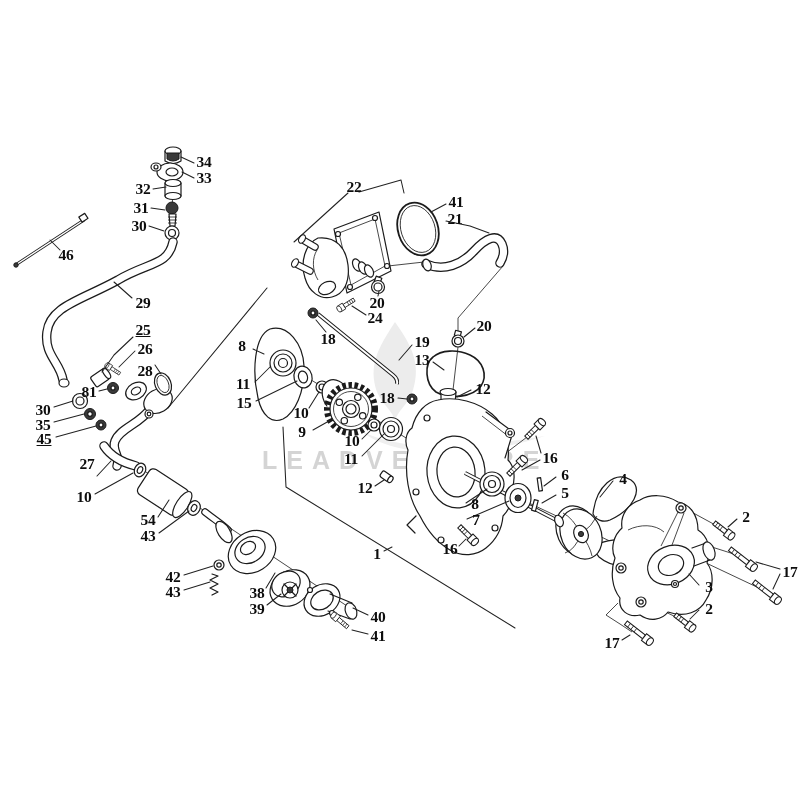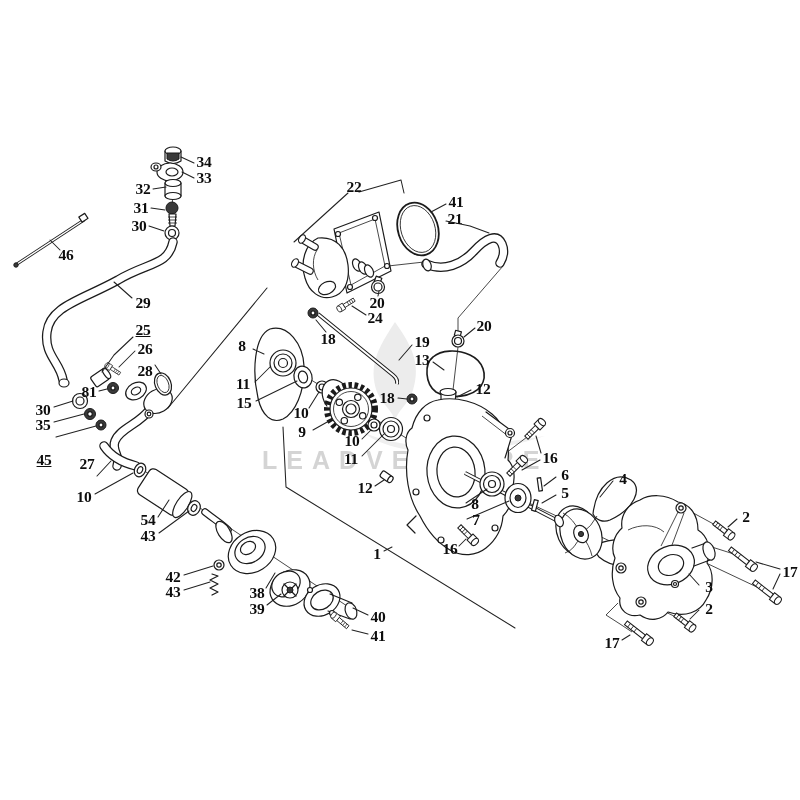--- a/index.html
+++ b/index.html
@@ -425,21 +425,21 @@
       <span class="callout" style="left: 145px; top: 350px; margin-top: 21px;">28</span>
       <span class="callout" style="left: 242px; top: 346px;">8</span>
       <span class="callout" style="left: 328px; top: 339px;">18</span>
       <span class="callout" style="left: 422px; top: 342px;">19</span>
       <span class="callout" style="left: 422px; top: 360px;">13</span>
       <span class="callout" style="left: 243px; top: 384px;">11</span>
       <span class="callout" style="left: 244px; top: 403px;">15</span>
       <span class="callout" style="left: 89px; top: 392px;">81</span>
       <span class="callout" style="left: 43px; top: 410px;">30</span>
       <span class="callout" style="left: 43px; top: 425px;">35</span>
-      <span class="callout" style="left: 44px; top: 460px; text-decoration: underline;">45</span>
+      <span class="callout" style="left: 44px; top: 439px; text-decoration: underline;">45</span>
       <span class="callout" style="left: 301px; top: 413px;">10</span>
       <span class="callout" style="left: 302px; top: 432px;">9</span>
       <span class="callout" style="left: 387px; top: 398px;">18</span>
       <span class="callout" style="left: 483px; top: 389px;">12</span>
       <span class="callout" style="left: 352px; top: 441px;">10</span>
       <span class="callout" style="left: 351px; top: 459px;">11</span>
       <span class="callout" style="left: 550px; top: 458px;">16</span>
       <span class="callout" style="left: 365px; top: 488px;">12</span>
       <span class="callout" style="left: 565px; top: 475px;">6</span>
       <span class="callout" style="left: 565px; top: 493px;">5</span>

